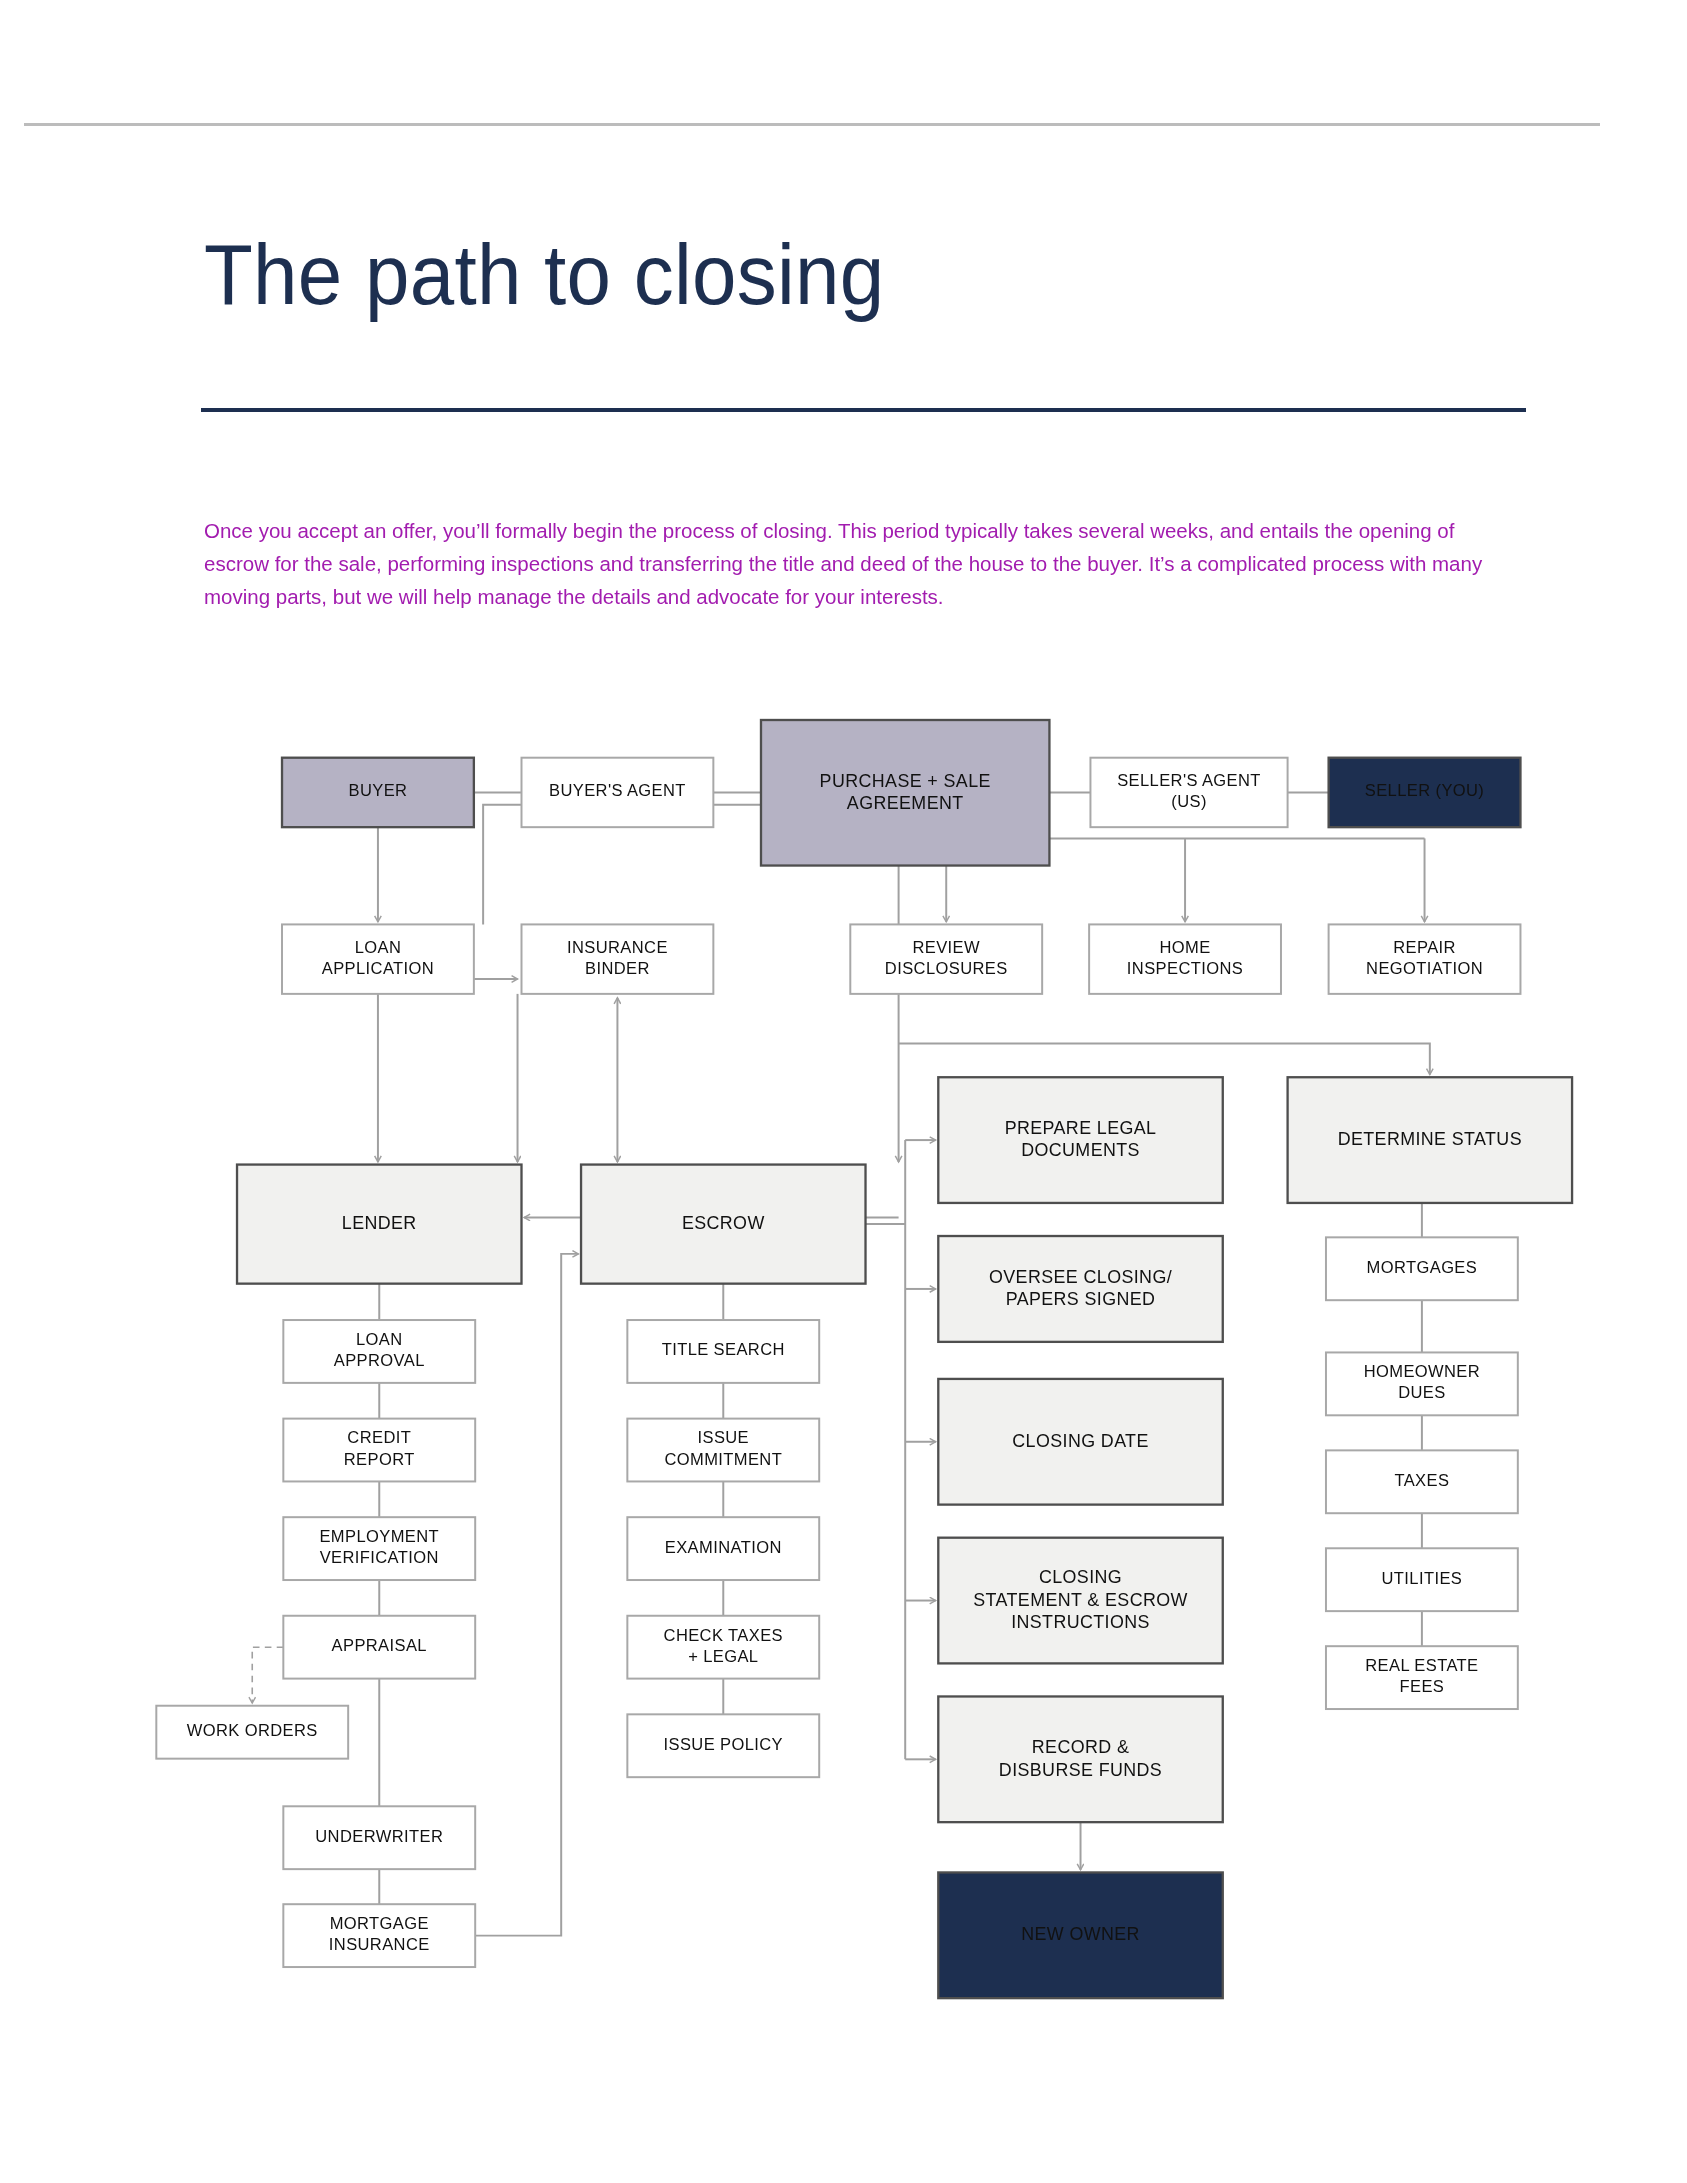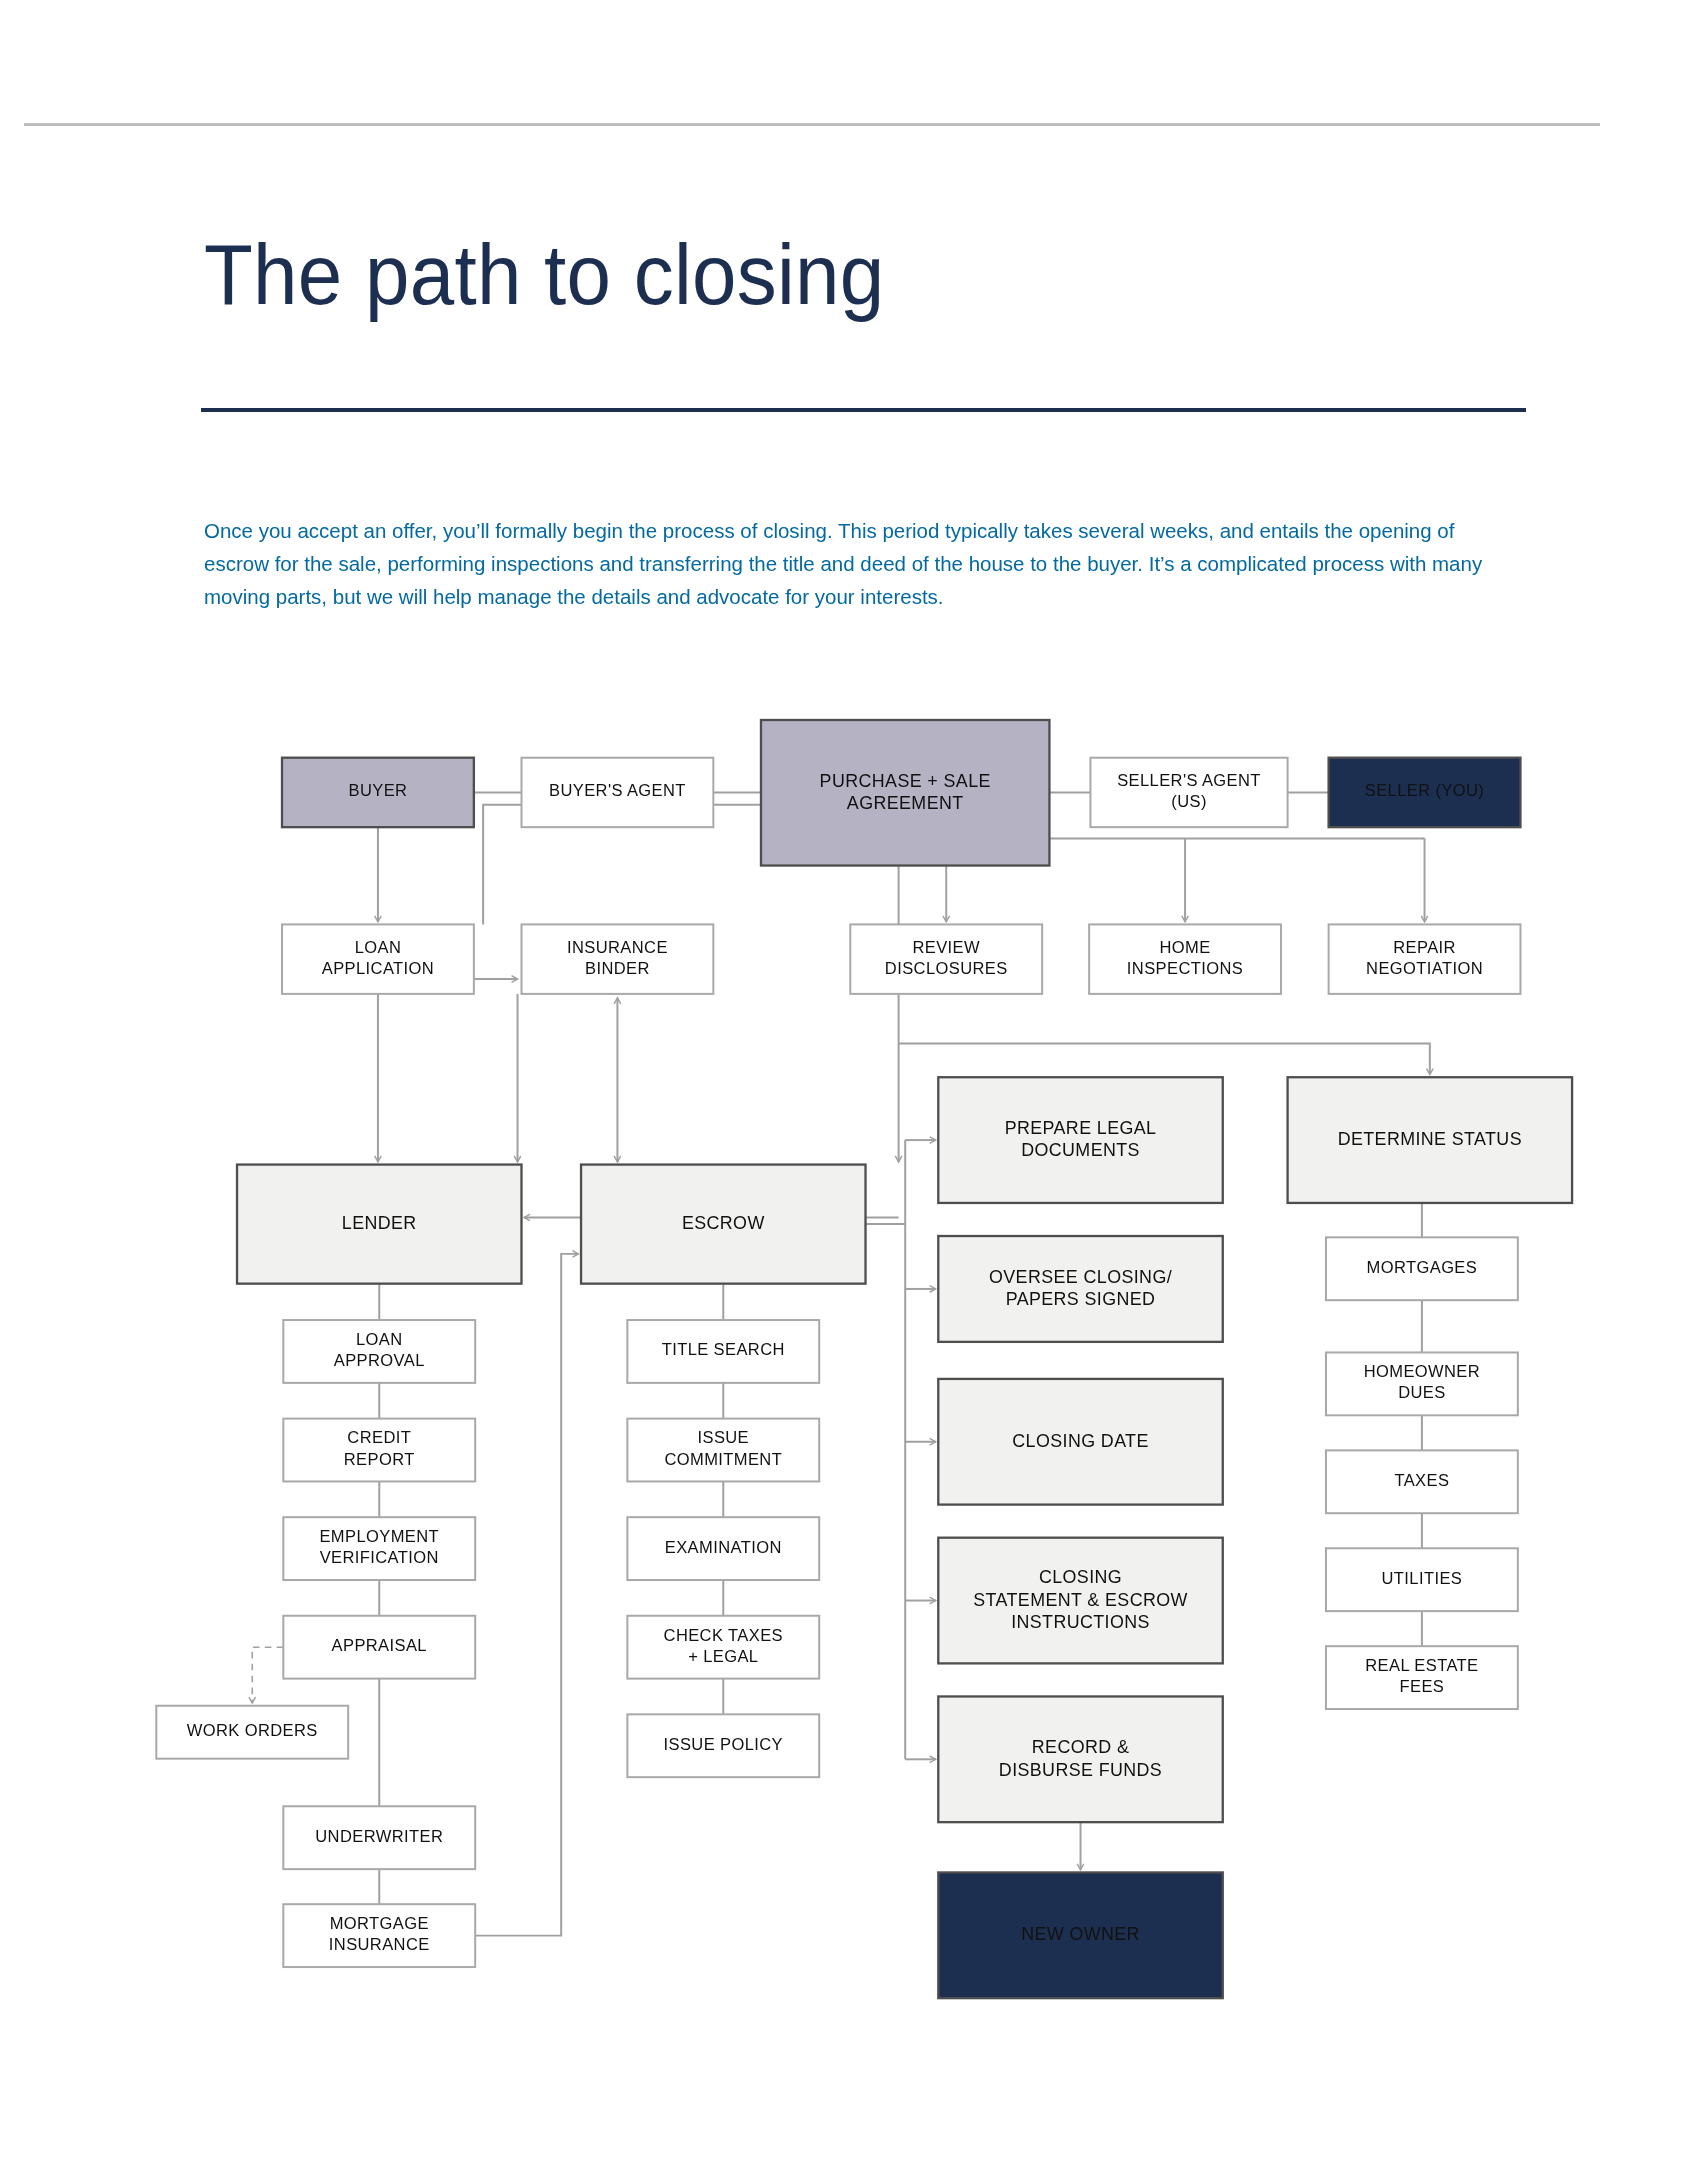--- a/index.html
+++ b/index.html
@@ -32,21 +32,21 @@
   }
   .title-rule{
     position:absolute;left:177px;top:408px;width:1325px;height:4px;
     background:#1d2f50;
   }
 
   
   .intro{
     position:absolute;left:180px;top:493px;width:1283px;
     font-size:20.5px;line-height:1.62;
-    color:#0369a1;
+    color:#a21caf;
     font-weight:400;
   }
 
   
   .chart{
     position:absolute;left:0;top:688px;width:1506px;height:1403px;
   }
   svg{display:block;}
   .nodelabel{
     font-family:"Liberation Sans",sans-serif;

